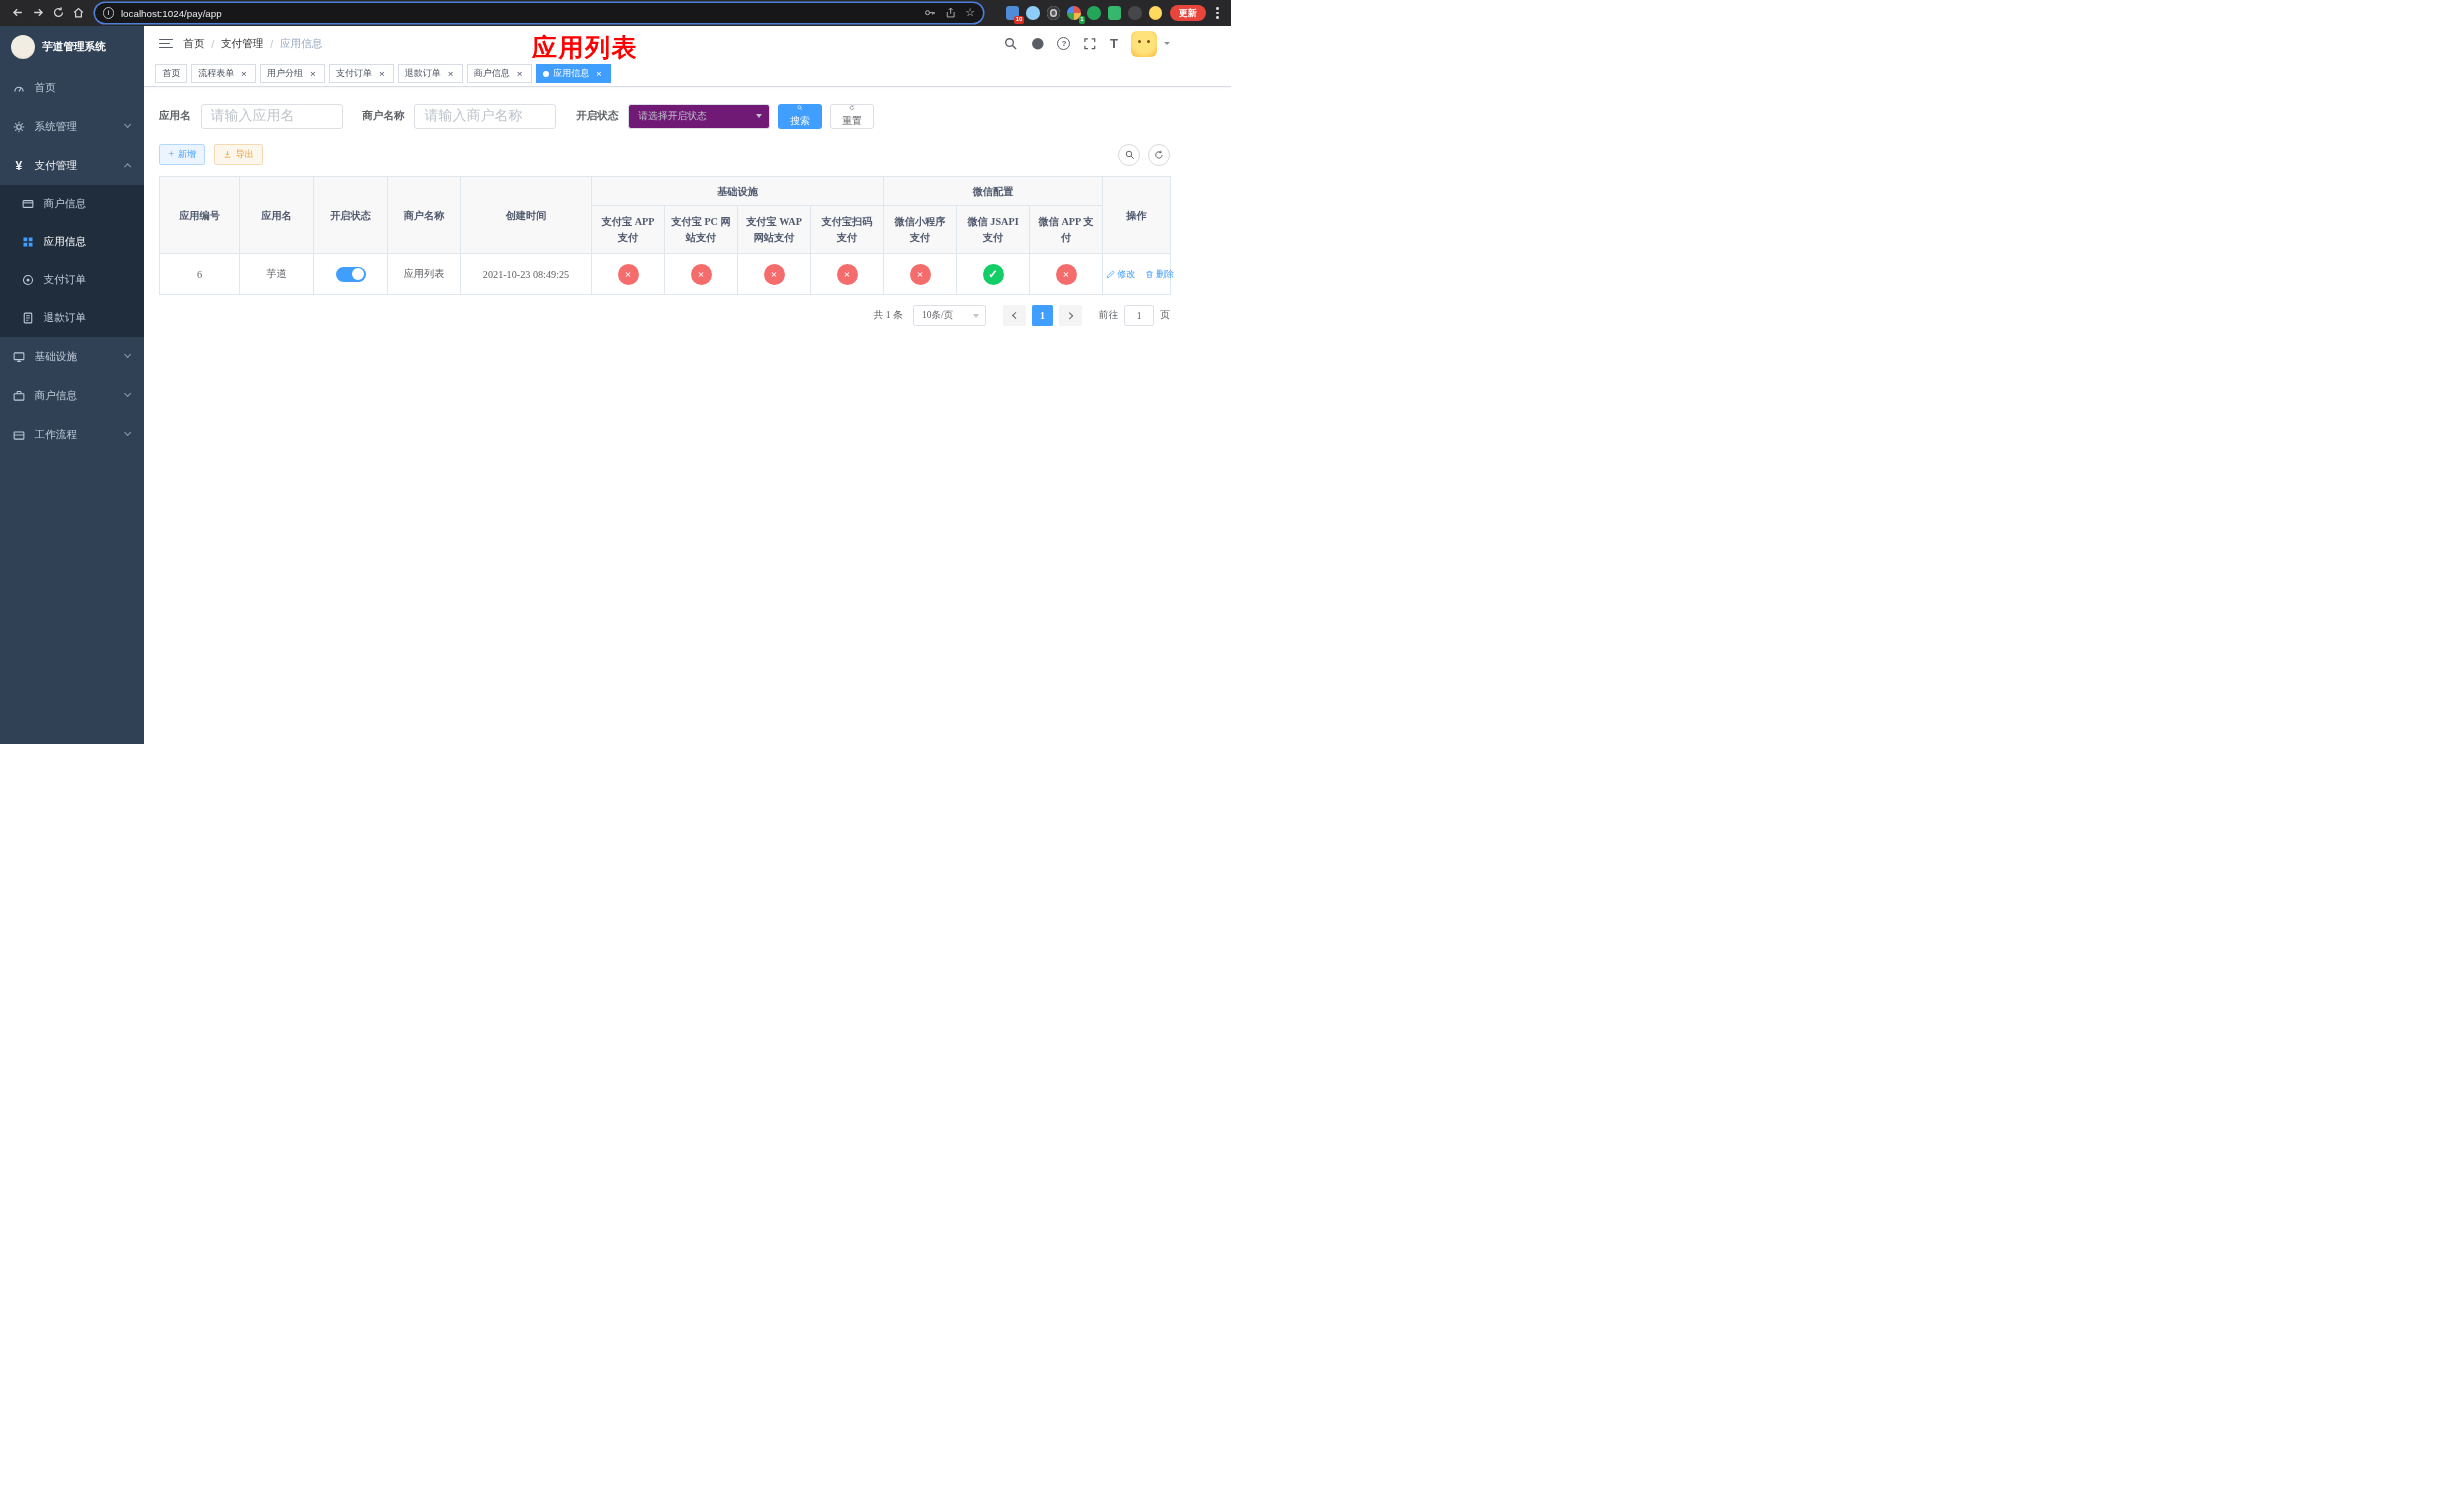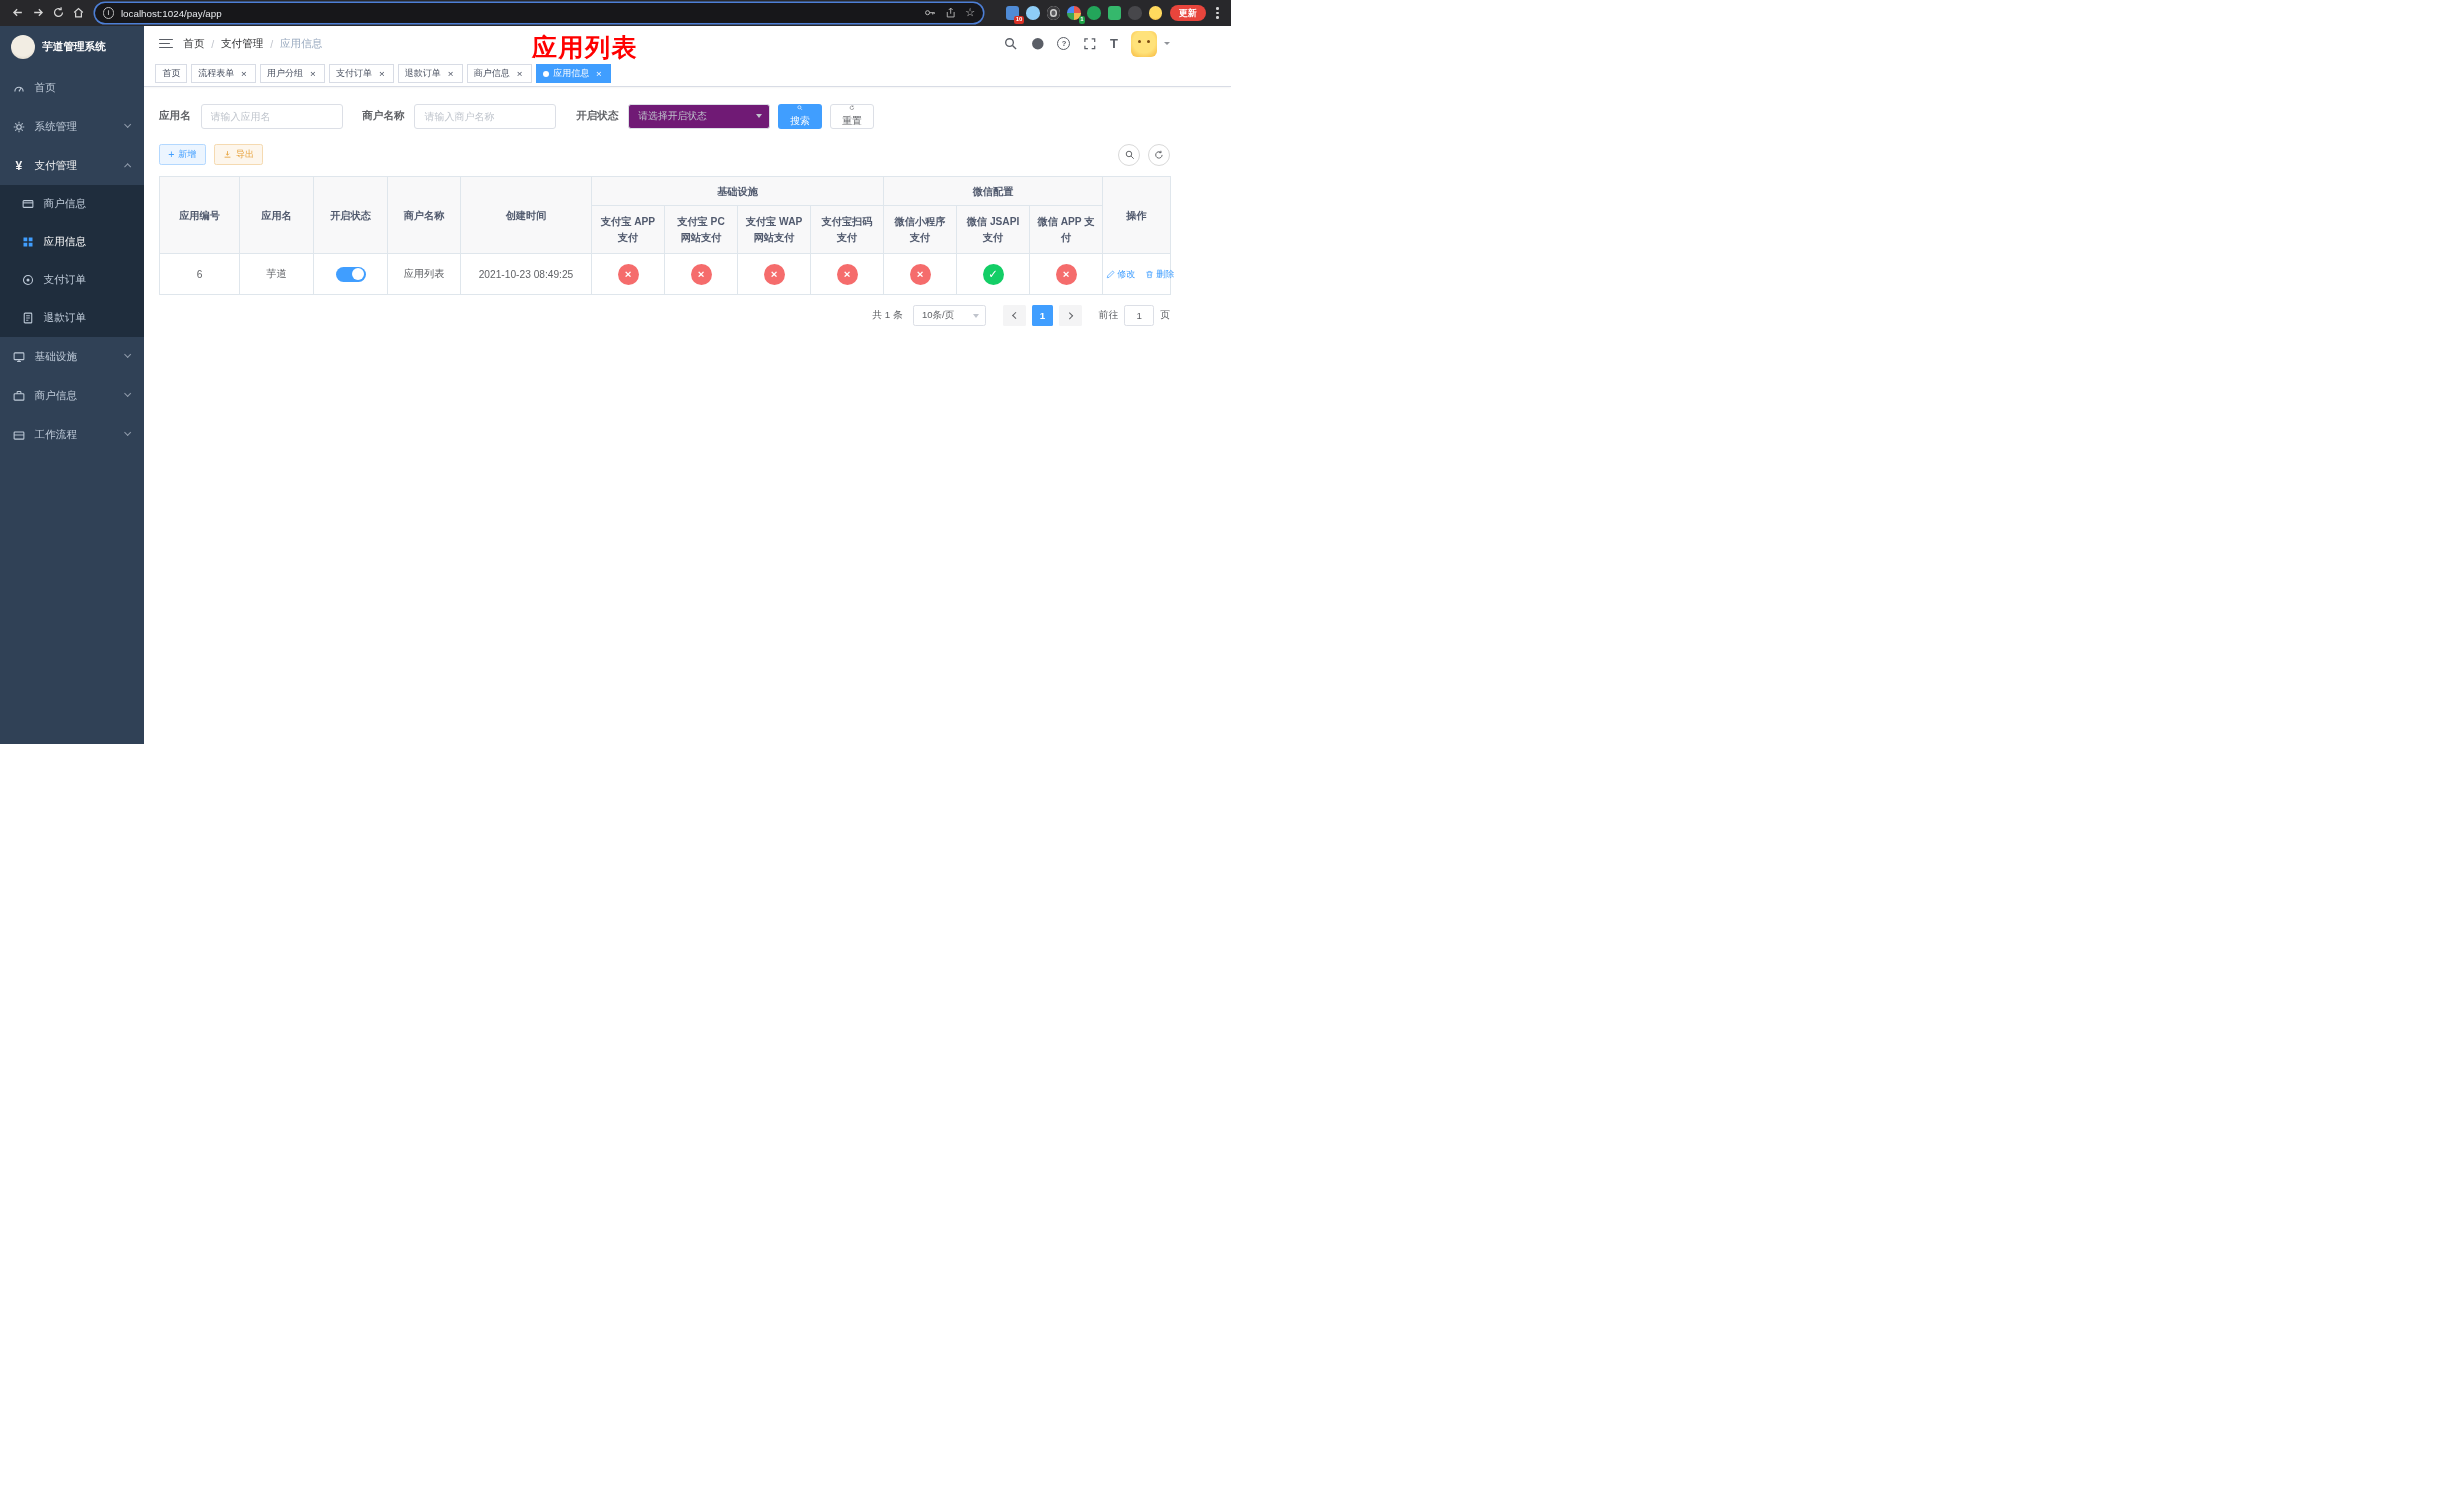--- a/index.html
+++ b/index.html
@@ -71,26 +71,26 @@
   .caret-down { width:0; height:0; border-left:3px solid transparent; border-right:3px solid transparent; border-top:3.8px solid #909399; cursor:pointer; margin-left:-6px; }
 
   
   .tags-bar { height:26px; display:flex; align-items:center; gap:3.8px; padding:0 11.4px; background:#fff; border-bottom:0.8px solid #d8dce5; box-shadow:0 0.8px 2.3px rgba(0,21,41,.06); }
   .tag { height:19.7px; display:inline-flex; align-items:center; padding:0 6px; border:0.8px solid #d8dce5; background:#fff; color:#495060; font-size:9px; cursor:pointer; white-space:nowrap; }
   .tag .close { margin-left:4.5px; width:10.6px; height:10.6px; border-radius:50%; display:flex; align-items:center; justify-content:center; font-size:9.8px; line-height:1; }
   .tag.active { background:var(--primary); border-color:var(--primary); color:#fff; }
   .tag .dot { width:6px; height:6px; border-radius:50%; background:#fff; margin-right:4.5px; }
 
   
-  .content { flex:1; padding:16.7px 61px 15px 15px; min-width:0; }
+  .content { flex:1; padding:16.7px 61px 15px 15px; min-width:0;font-family:Liberation Serif, serif; }
 
   .filters { display:flex; align-items:center; font-size:10.6px; margin-bottom:15px; }
   .f-label { font-weight:700; color:#606266; margin-right:9.8px; white-space:nowrap; }
   .f-label.ml { margin-left:19.7px; }
-  .f-input { width:142px; height:25px; border:0.8px solid #dcdfe6; border-radius:3px; padding:0 9px; font-size:10px; color:#606266; outline:none; background:#fff; font-family:inherit; }
+  .f-input { width:142px; height:25px; border:0.8px solid #dcdfe6; border-radius:3px; padding:0 9px; font-size:14px; color:#606266; outline:none; background:#fff; font-family:inherit; }
   .f-input::placeholder { color:#bfc4cc; }
   .f-select { width:142px; height:25px; border:0.8px solid #dcdfe6; border-radius:3px; padding:0 7.6px 0 9px; display:flex; align-items:center; justify-content:space-between; color:#bfc4cc; font-size:9.8px; background:#701a75; cursor:pointer; }
   .sel-caret { width:0; height:0; border-left:3.8px solid transparent; border-right:3.8px solid transparent; border-top:4.5px solid #c0c4cc; }
   .btn { height:25px; border-radius:3px; font-size:9.8px; display:inline-flex; align-items:center; gap:4.5px; padding:0 11.4px; cursor:pointer; border:0.8px solid transparent; font-family:inherit;flex-direction:column; }
   .btn svg { width:9.8px; height:9.8px; }
   .btn-primary { background:var(--primary); color:#fff; margin-left:7.6px; }
   .btn-plain { background:#fff; border-color:#dcdfe6; color:#606266; margin-left:7.6px; }
 
   .toolbar { display:flex; align-items:center; margin-bottom:10.6px; }
   .btn-sm { height:21px; border-radius:2.3px; font-size:9px; display:inline-flex; align-items:center; gap:3.8px; padding:0 8.3px; cursor:pointer; font-family:inherit; }

